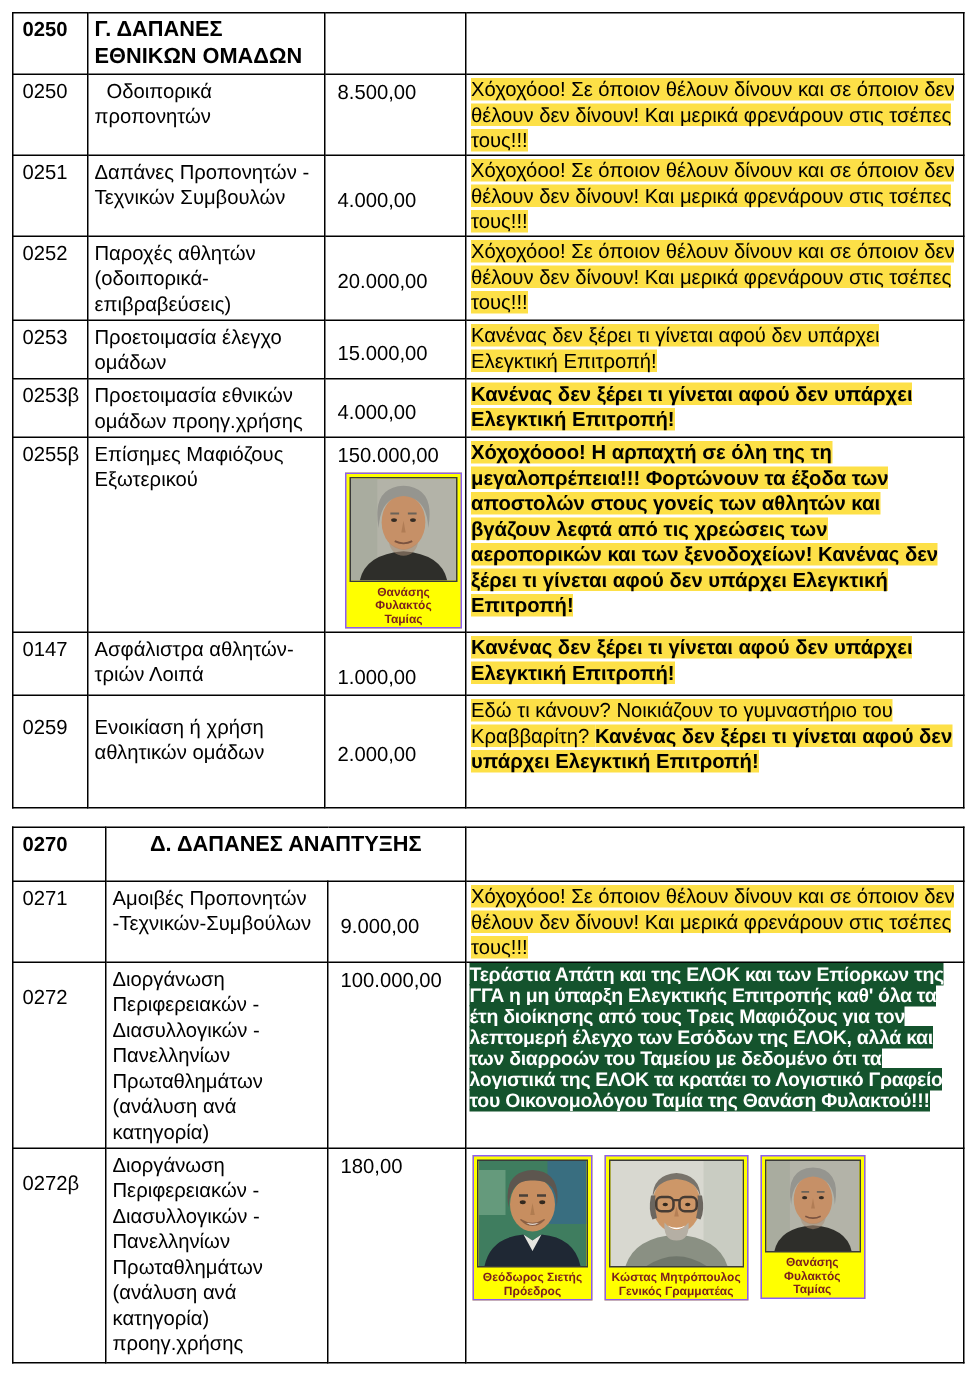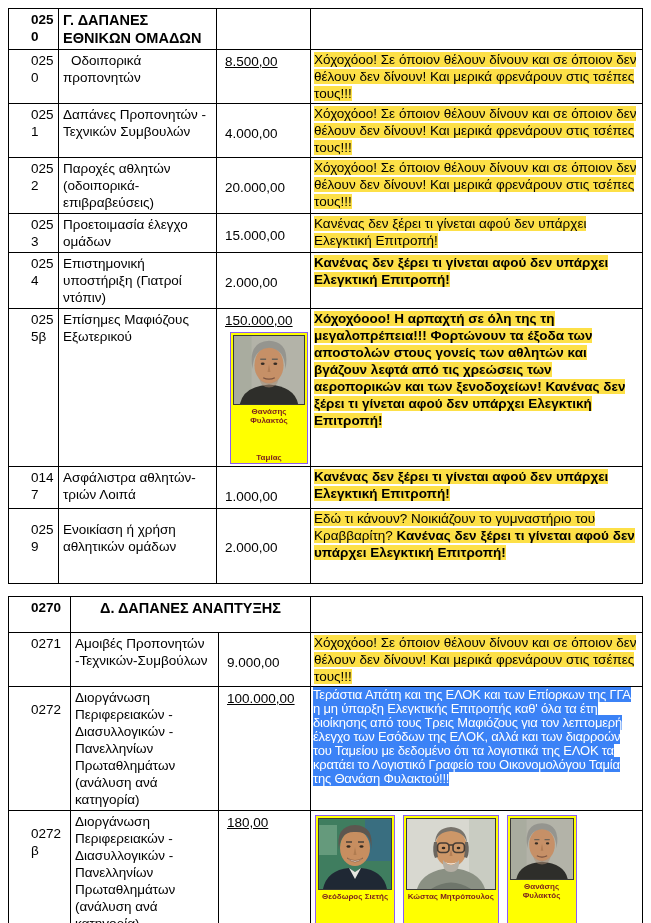--- a/index.html
+++ b/index.html
@@ -1,47 +1,47 @@
 <!DOCTYPE html>
 <html><head>
 <meta charset="utf-8">
 <style>
   html,body{margin:0;padding:0;background:#fff;}
   body{width:651px;height:923px;font-family:"Liberation Sans",sans-serif;color:#000;overflow:hidden;}
   .sheet{padding:8px 0 0 8px;}
   table{border-collapse:collapse;table-layout:fixed;width:634px;}
   td{border:1px solid #000;vertical-align:top;padding:2px 4px;font-size:13.5px;line-height:17px;overflow:hidden;word-wrap:break-word;}
   .t2{margin-top:12px;}
-  .code{padding-left:22px;}
+  .code{padding-left:6px;}
   .hdr .code{font-weight:bold;}
   .hdr-title{font-weight:bold;font-size:14.5px;line-height:18px;}
   .hdr-title.center{text-align:center;}
   .desc.indent-first{text-indent:8px;}
   .amt{padding-left:8px;}
-  .a-top{padding-top:3px;text-decoration:underline;}
+  .a-top{padding-top:3px;}
   .a-mid{padding-top:21px;}
   .a-mid2{padding-top:13px;}
   .a-low{padding-top:30px;}
   .c-low{padding-top:12px;}
   .c-low2{padding-top:14px;}
   .cmt{padding:1px 3px;}
   .cmt.blackcell{padding:1px 2px;font-size:13px;line-height:14px;}
   .hl-y{background:#fde047;}
   .hl-y.b{font-weight:bold;}
-  .hl-k{background:#3b82f6;color:#ffffff;font-weight:normal;letter-spacing:-0.2px;text-align:right;}
+  .hl-k{background:#14532d;color:#ffffff;font-weight:bold;letter-spacing:-0.2px;text-align:right;}
   
   .rh36{height:36px}.rh53{height:53px}.rh51{height:51px}.rh56{height:56px}
   .rh34{height:34px}.rh50{height:50px}.rh126{height:126px}.rh42{height:42px}
   .rh75{height:75px}.rh114{height:114px}.rh143{height:143px}
   
   .fig{display:inline-block;background:#ffff00;border:1px solid #8b5cf6;padding:2px 2px 1px 2px;text-align:center;vertical-align:top;margin-right:4px;}
   .fig svg{display:block;border:1px solid #3a3a3a;}
   .cap{color:#7a1f1f;font-weight:bold;font-size:8px;line-height:9px;padding-top:2px;}
   .cap .nm{display:block;margin:0 auto;}
-  .cap .rl{display:block;margin-top:28px;}
+  .cap .rl{display:block;}
   .nm-narrow{max-width:52px;}
   .fig-amt{margin:3px 0 0 5px;}
   .cmt-photos{padding:4px 2px 2px 4px;}
 </style>
 </head>
 <body>
 
 <div class="sheet">
 
   <table class="t1">
@@ -75,24 +75,24 @@
       <td class="desc">Παροχές αθλητών (οδοιπορικά-επιβραβεύσεις)</td>
       <td class="amt a-mid">20.000,00</td>
       <td class="cmt"><span><span class="hl-y">Χόχοχόοο! Σε όποιον θέλουν δίνουν και σε όποιον δεν θέλουν δεν δίνουν! Και μερικά φρενάρουν στις τσέπες τους!!!</span></span></td>
     </tr>
     <tr class="rh34">
       <td class="code">0253</td>
       <td class="desc">Προετοιμασία έλεγχο ομάδων</td>
       <td class="amt a-mid2">15.000,00</td>
       <td class="cmt"><span><span class="hl-y">Κανένας δεν ξέρει τι γίνεται αφού δεν υπάρχει Ελεγκτική Επιτροπή!</span></span></td>
     </tr>
-    <tr class="rh50">
-      <td class="code">0254</td>
-      <td class="desc">Επιστημονική υποστήριξη (Γιατροί ντόπιν)</td>
-      <td class="amt a-mid">2.000,00</td>
+    <tr class="rh34">
+      <td class="code">0253β</td>
+      <td class="desc">Προετοιμασία εθνικών ομάδων προηγ.χρήσης</td>
+      <td class="amt a-mid2">4.000,00</td>
       <td class="cmt"><span><span class="hl-y b">Κανένας δεν ξέρει τι γίνεται αφού δεν υπάρχει Ελεγκτική Επιτροπή!</span></span></td>
     </tr>
     <tr class="rh126">
       <td class="code">0255β</td>
       <td class="desc">Επίσημες Μαφιόζους Εξωτερικού</td>
       <td class="amt a-top">
         <div>150.000,00</div>
         <div class="fig fig-amt">
           <svg class="pic" width="70" height="68" viewBox="0 0 72 70">
             <rect width="72" height="70" fill="#b3b3a8"></rect>

